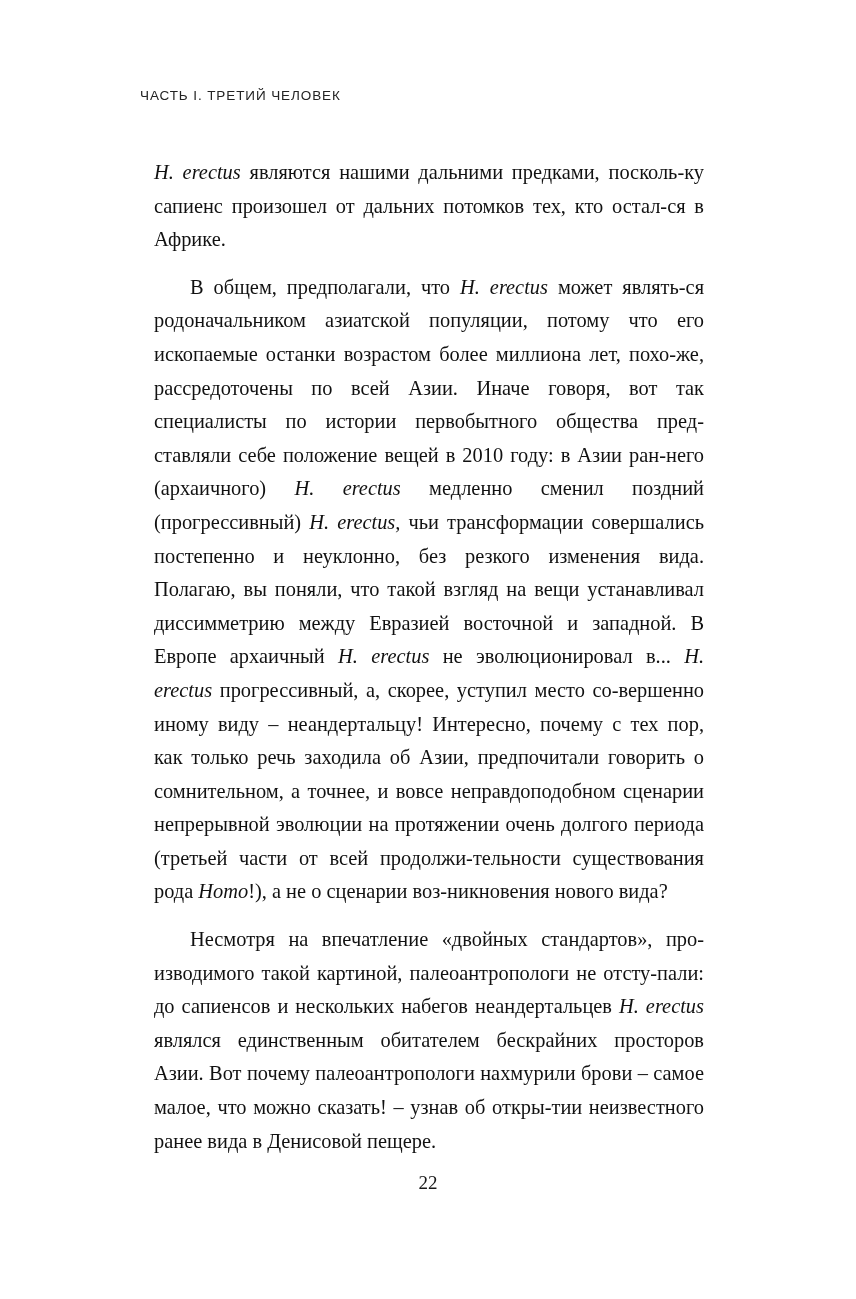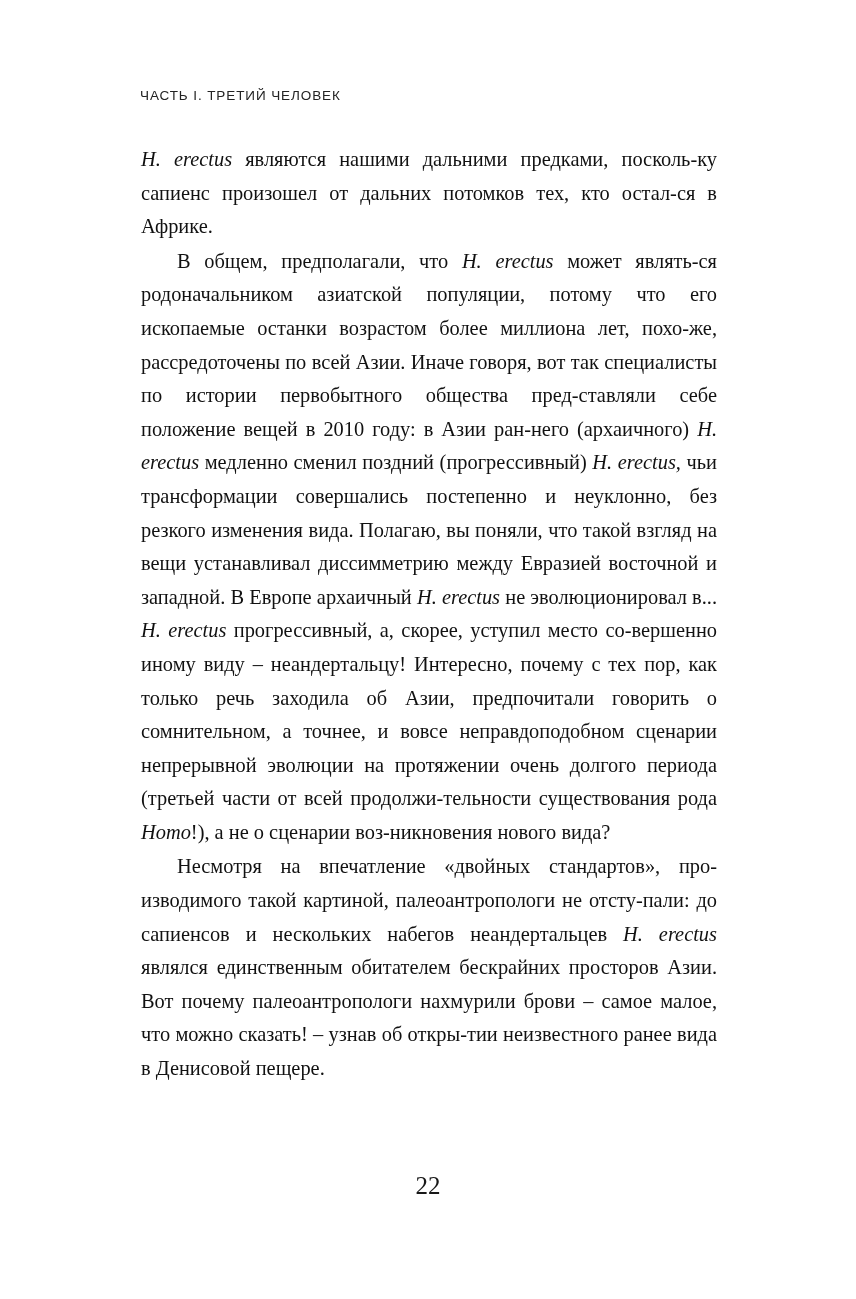--- a/index.html
+++ b/index.html
@@ -39,35 +39,35 @@
     left: 140px;
     width: 578px;
     font-size: 20.4px;
     line-height: 33.6px;
     text-align: justify;
     text-justify: inter-word;
     color: #111111;
     hyphens: manual;
   }
   .body-text p {
-    margin: 1px;
+    margin: 14px;
   }
   .body-text p.indent {
     text-indent: 36px;
   }
   .body-text i {
     font-style: italic;
   }
   .folio {
     position: absolute;
     top: 1172px;
     left: 0;
     width: 856px;
     text-align: center;
-    font-size: 25px;
+    font-size: 19px;
     font-family: "Liberation Serif", serif;
     color: #181818;
   }
 </style>
 </head>
 <body>
 
 <div class="page">
 
   <div class="running-head">ЧАСТЬ I. ТРЕТИЙ ЧЕЛОВЕК</div>

